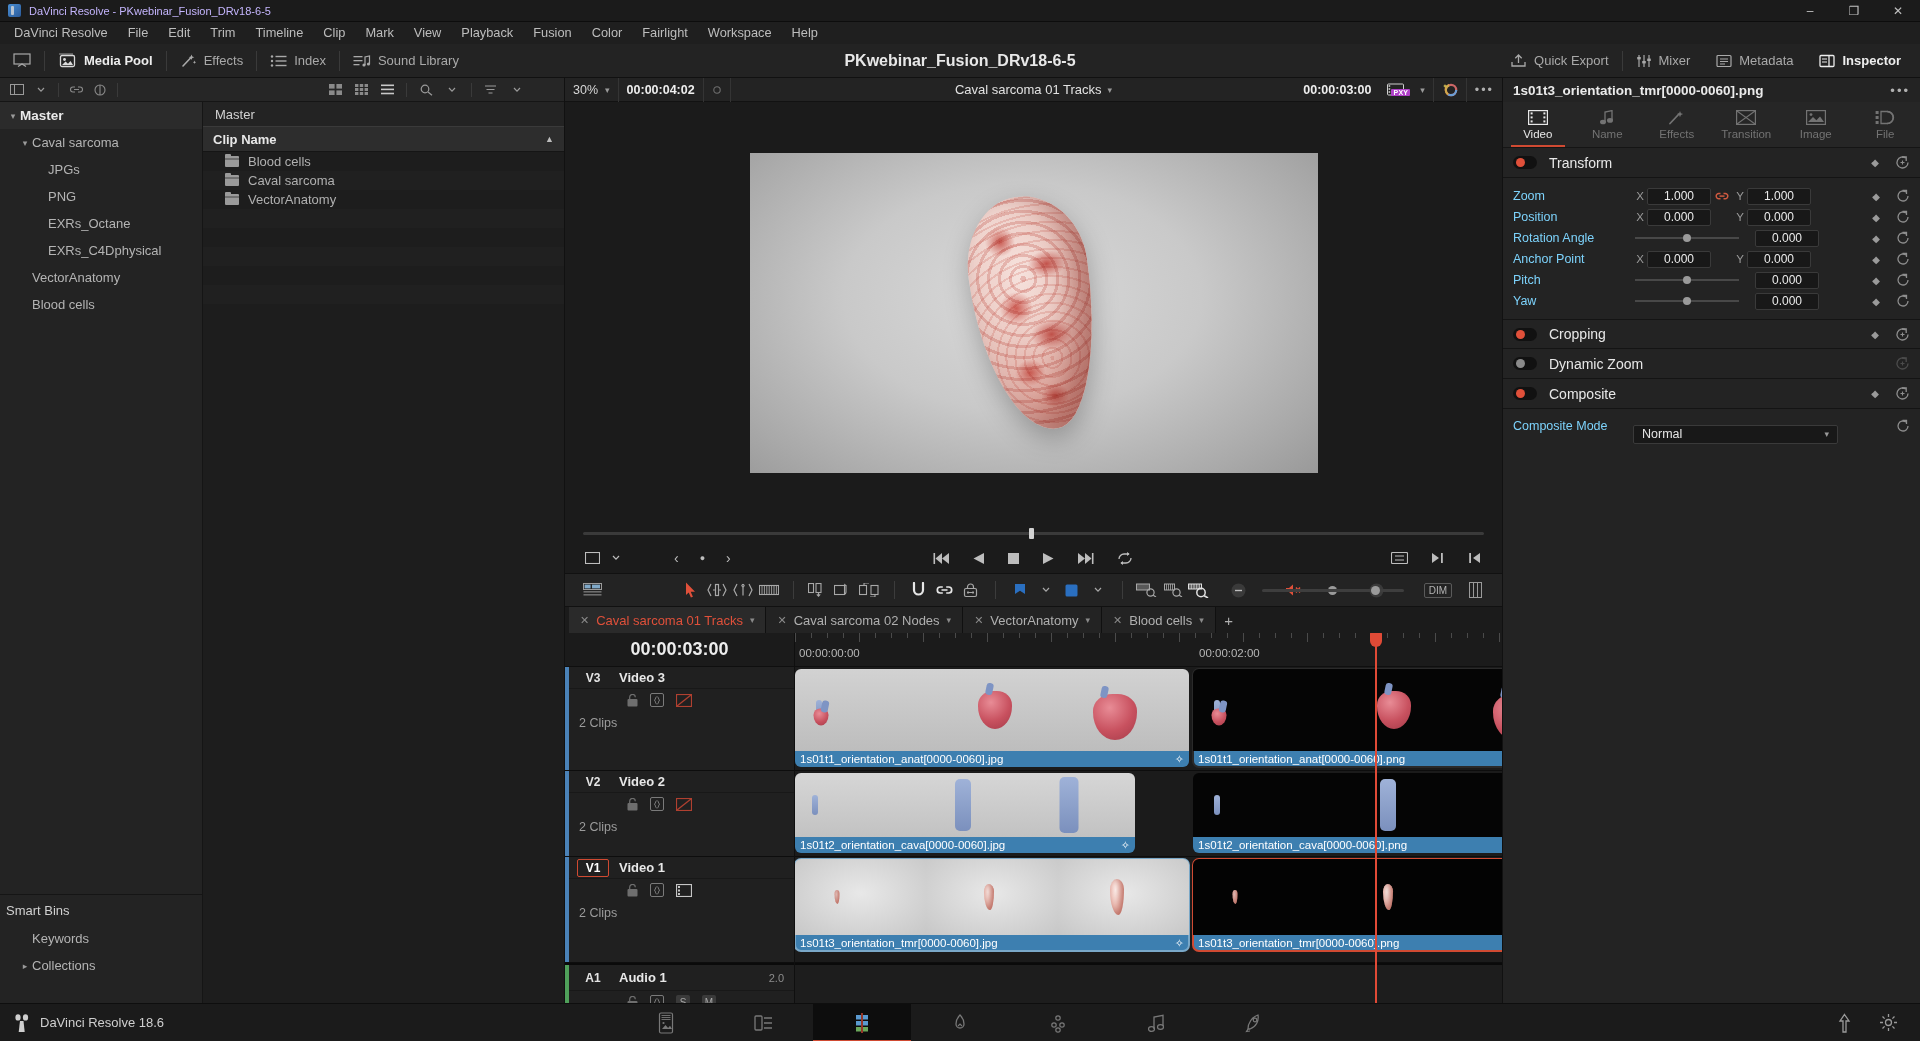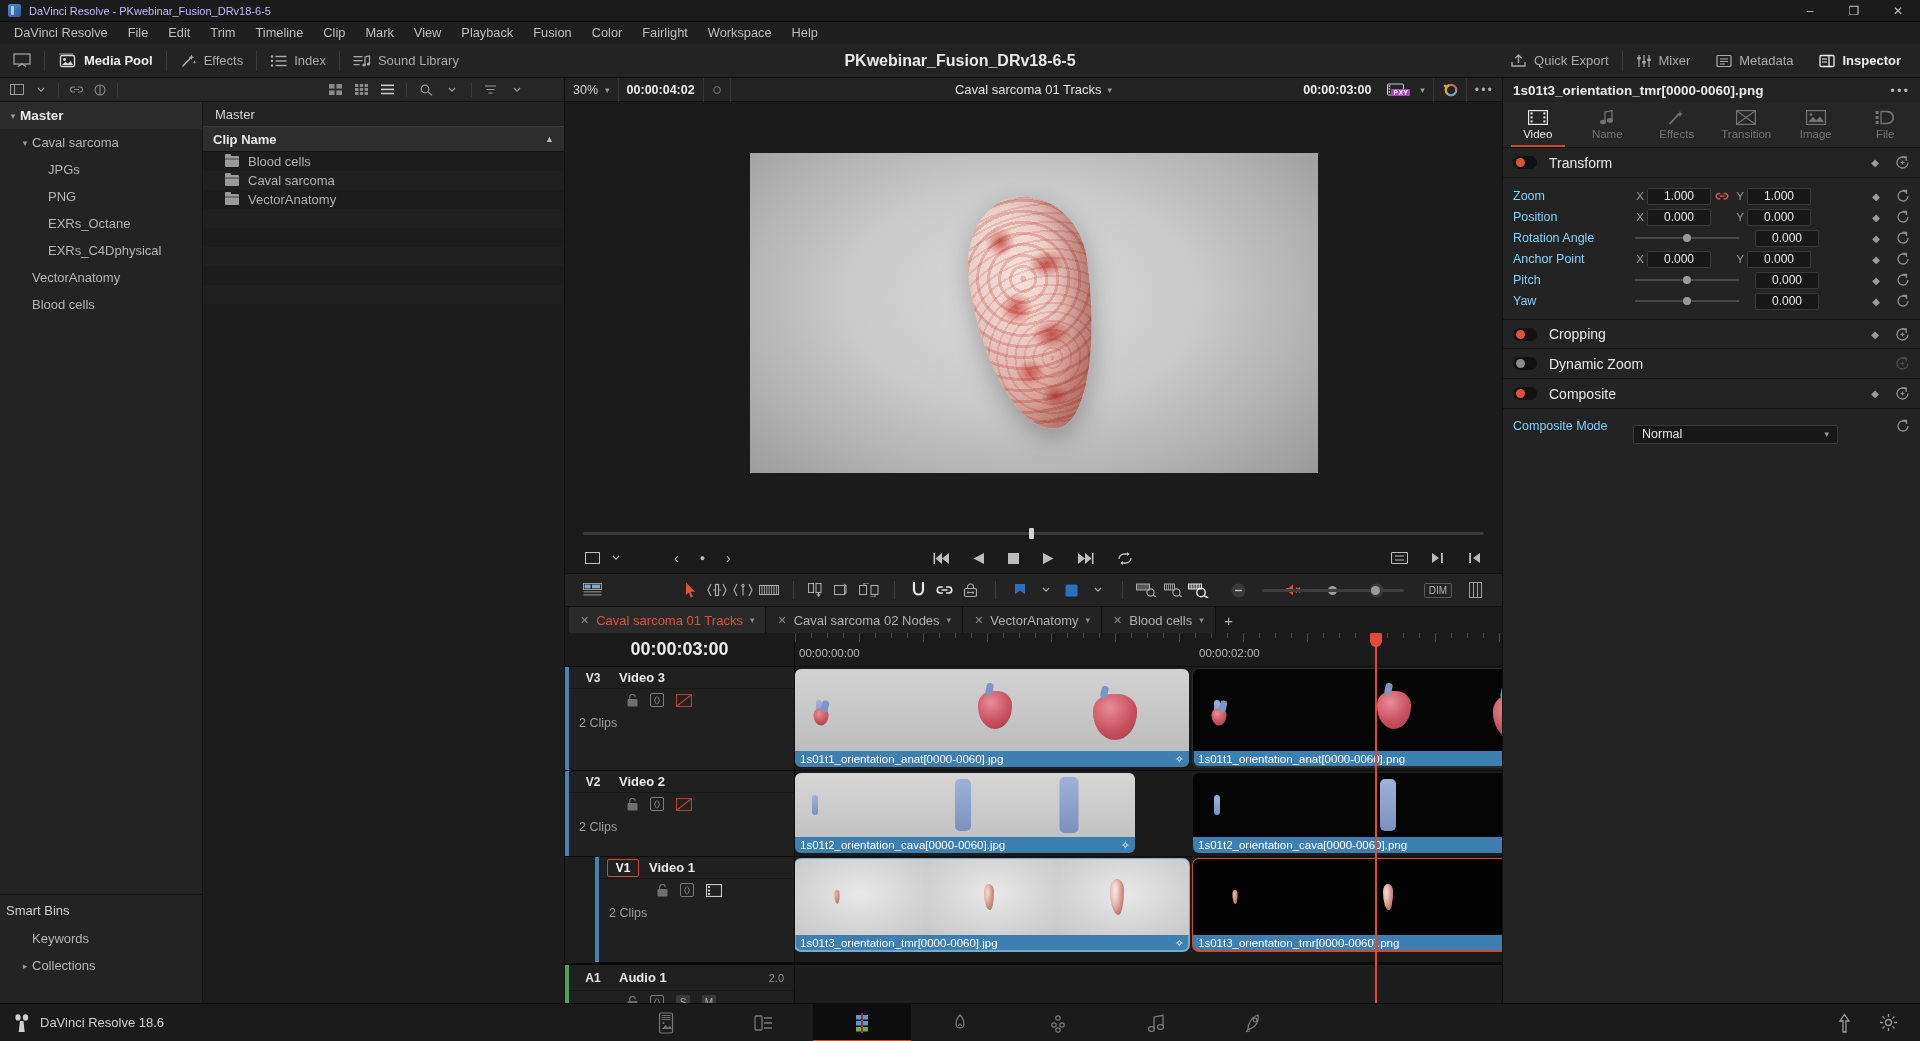--- a/index.html
+++ b/index.html
@@ -911,21 +911,21 @@
                     <svg width="16" height="13" viewBox="0 0 16 13">
                         <rect x="0.5" y="0.5" width="15" height="12" fill="none" stroke="#b04030" stroke-width="1.2"></rect>
                         <path d="M1 12L15 1" stroke="#b04030" stroke-width="1.3"></path>
                       </svg>
                   </span>
                 </div>
                 <div class="trk-clips">2 Clips</div>
               </div>
             </div>
 
-            <div class="trk-hdr" style="height:106px;margin-left:30px;">
+            <div class="trk-hdr" style="height:106px;">
               <div class="trk-color" style="background:#4a82b8;"></div>
               <div class="trk-inner">
                 <div class="trk-top">
                   <span class="trk-badge sel">V1</span>
                   <span class="trk-name">Video 1</span>
                 </div>
                 <div class="trk-icons">
                   <span>
                     <svg width="11" height="13" viewBox="0 0 11 13">
                         <rect x="0.5" y="5" width="10" height="7.5" rx="1" fill="#6e6e6e"></rect>

